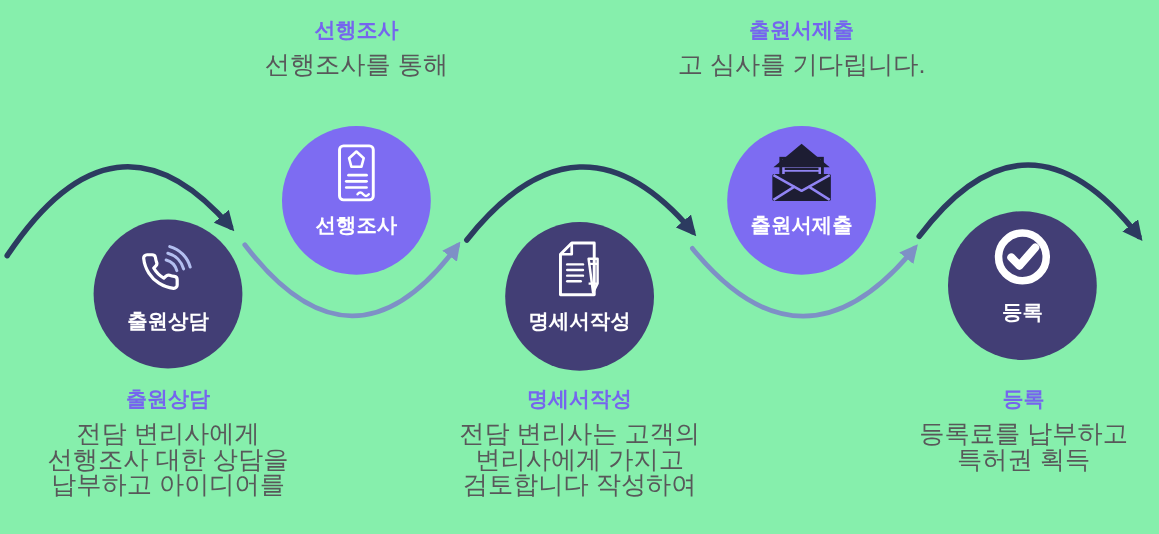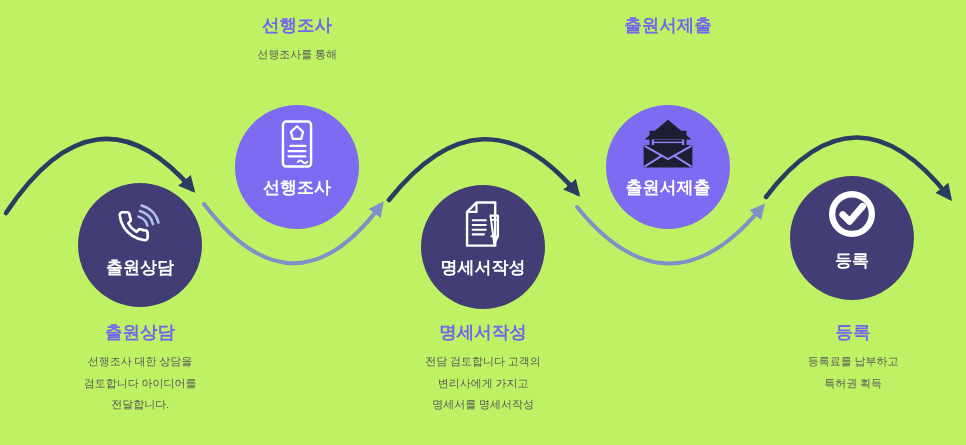--- a/index.html
+++ b/index.html
@@ -10,22 +10,22 @@
     --title-text:#7565ee;
     --body-text:#58585a;
     --circle-label:#ffffff;
     --icon-stroke:#ffffff;
     --phone-waves:#b3bff0;
     --envelope-dark:#1d1d33;
     --letter-fill:#9184f4;
   }
   html,body{margin:0;padding:0;background:#fff;}
   .canvas{
-    position:relative;width:966px;height:445px;background:#bef264;
-    font-family:Liberation Serif, serif;overflow:hidden;
+    position:relative;width:966px;height:445px;background:#86efac;
+    font-family:Liberation Sans, sans-serif;overflow:hidden;
   }
   .arrows{position:absolute;left:0;top:0;}
   .arc-dark{stroke:var(--dark-arrow);stroke-width:4.6;fill:none;stroke-linecap:round;}
   .arc-light{stroke:var(--light-arrow);stroke-width:4;fill:none;stroke-linecap:round;}
   .mk-dark{fill:var(--dark-arrow);}
   .mk-light{fill:var(--light-arrow);}
   .circle{
     position:absolute;width:124px;height:124px;border-radius:50%;
     display:flex;flex-direction:column;align-items:center;justify-content:flex-start;
     padding-top:10px;box-sizing:border-box;
@@ -36,21 +36,21 @@
   .circle-label{
     color:var(--circle-label);font-size:17px;font-weight:700;letter-spacing:0;
     margin-top:1px;white-space:nowrap;
   }
   .textblock{position:absolute;text-align:center;}
   .tb-title{
     color:var(--title-text);font-size:17.5px;font-weight:700;
     line-height:24px;margin-bottom:7px;white-space:nowrap;
   }
   .tb-line{
-    color:var(--body-text);font-size:11px;line-height:21.5px;white-space:nowrap;
+    color:var(--body-text);font-size:21px;line-height:21.5px;white-space:nowrap;
   }
   
   .tb-prior{left:172px;top:13px;width:250px;}
   .tb-submit{left:533px;top:13px;width:270px;}
   .tb-consult{left:20px;top:320px;width:240px;}
   .tb-spec{left:358px;top:320px;width:250px;}
   .tb-reg{left:738px;top:320px;width:230px;}
   
   .c-consult{left:78px;top:183px;}
   .c-prior{left:235px;top:105px;}
@@ -79,34 +79,35 @@
     <path class="arc-dark" d="M766 197 Q 856 78 949 197" marker-end="url(#mdark)"></path>
   </svg>
 
   <div class="textblock tb-prior">
     <div class="tb-title">선행조사</div>
     <div class="tb-line">선행조사를 통해</div>
   </div>
 
   <div class="textblock tb-submit">
     <div class="tb-title">출원서제출</div>
+    <div class="tb-line">고 심사를 기다립니다.</div>
   </div>
 
   <div class="textblock tb-consult">
     <div class="tb-title">출원상담</div>
+    <div class="tb-line">전담 변리사에게</div>
     <div class="tb-line">선행조사 대한 상담을</div>
-    <div class="tb-line">검토합니다 아이디어를</div>
-    <div class="tb-line">전달합니다.</div>
+    <div class="tb-line">납부하고 아이디어를</div>
   </div>
 
   <div class="textblock tb-spec">
     <div class="tb-title">명세서작성</div>
-    <div class="tb-line">전담 검토합니다 고객의</div>
+    <div class="tb-line">전담 변리사는 고객의</div>
     <div class="tb-line">변리사에게 가지고</div>
-    <div class="tb-line">명세서를 명세서작성</div>
+    <div class="tb-line">검토합니다 작성하여</div>
   </div>
 
   <div class="textblock tb-reg">
     <div class="tb-title">등록</div>
     <div class="tb-line">등록료를 납부하고</div>
     <div class="tb-line">특허권 획득</div>
   </div>
 
   <div class="circle dark c-consult">
     <svg class="icon" width="62" height="62" viewBox="0 0 64 64">

